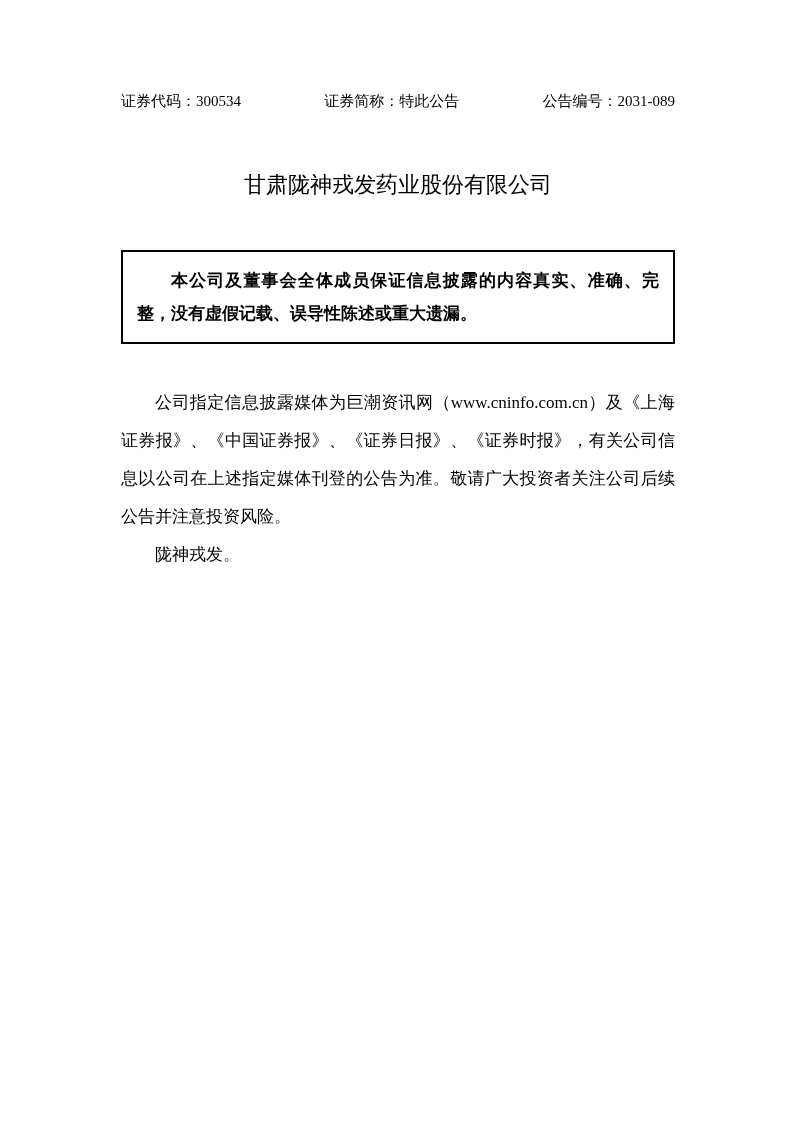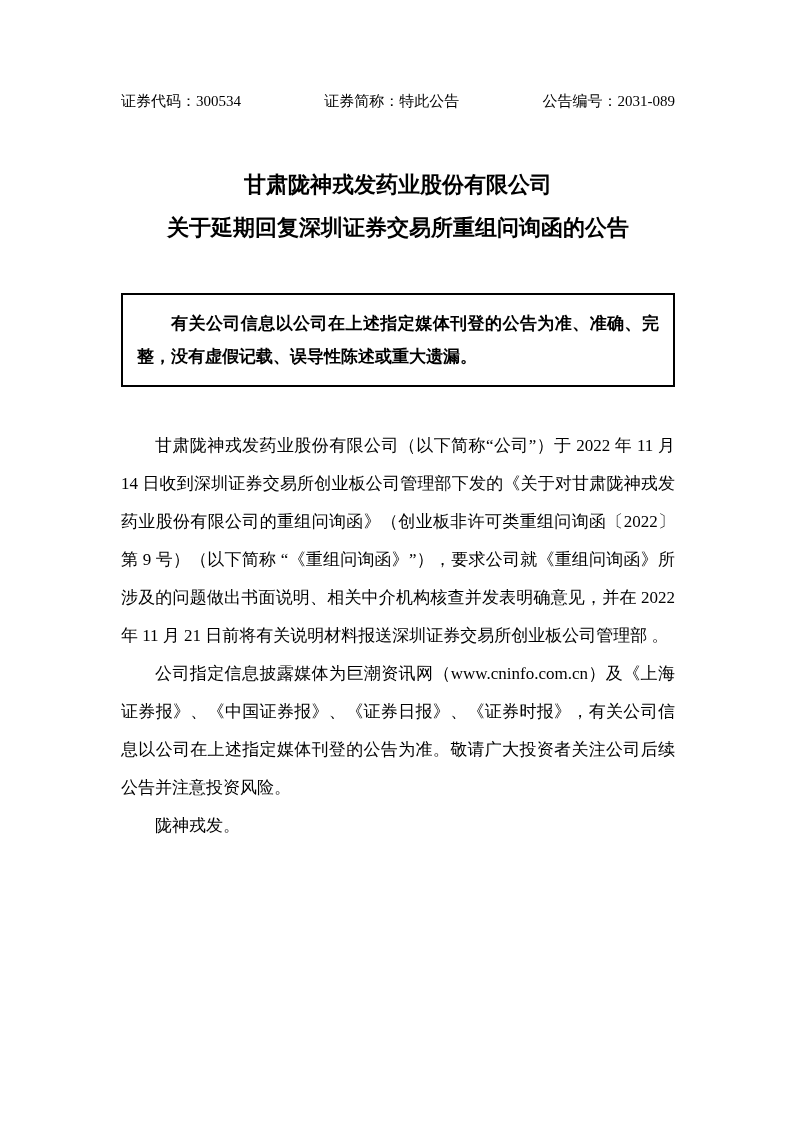--- a/index.html
+++ b/index.html
@@ -20,21 +20,21 @@
   .doc-header {
     display: flex;
     justify-content: space-between;
     align-items: baseline;
     font-size: 15px;
     margin-bottom: 52px;
   }
   .doc-header span { white-space: nowrap; }
   .title-block {
     text-align: center;
-    font-weight: bold;
+    font-weight: normal;
     font-size: 22px;
     line-height: 43px;
     margin-bottom: 44px;
     font-family: "Liberation Sans", "DejaVu Sans", sans-serif;
   }
   .statement-box {
     border: 2px solid #000000;
     padding: 12px 14px 12px 14px;
     font-weight: bold;
     font-size: 17px;
@@ -57,26 +57,24 @@
 <div class="page">
 
   <div class="doc-header">
     <span>证券代码：300534</span>
     <span>证券简称：特此公告</span>
     <span>公告编号：2031-089</span>
   </div>
 
   <div class="title-block">
     <div>甘肃陇神戎发药业股份有限公司</div>
-    <div>关于延期回复深圳证券交易所重组问询函的公告</div>
   </div>
 
   <div class="statement-box">
-    <span>有关公司信息以公司在上述指定媒体刊登的公告为准、准确、完整，没有虚假记载、误导性陈述或重大遗漏。</span>
+    <span>本公司及董事会全体成员保证信息披露的内容真实、准确、完整，没有虚假记载、误导性陈述或重大遗漏。</span>
   </div>
 
   <div class="body-text">
-    <p>甘肃陇神戎发药业股份有限公司（以下简称“公司”）于 2022 年 11 月 14 日收到深圳证券交易所创业板公司管理部下发的《关于对甘肃陇神戎发药业股份有限公司的重组问询函》（创业板非许可类重组问询函〔2022〕第 9 号）（以下简称 “《重组问询函》”），要求公司就《重组问询函》所涉及的问题做出书面说明、相关中介机构核查并发表明确意见，并在 2022 年 11 月 21 日前将有关说明材料报送深圳证券交易所创业板公司管理部 。</p>
     <p>公司指定信息披露媒体为巨潮资讯网（www.cninfo.com.cn）及《上海证券报》、《中国证券报》、《证券日报》、《证券时报》，有关公司信息以公司在上述指定媒体刊登的公告为准。敬请广大投资者关注公司后续公告并注意投资风险。</p>
     <p>陇神戎发。</p>
   </div>
 
 </div>
 
 </body></html>

